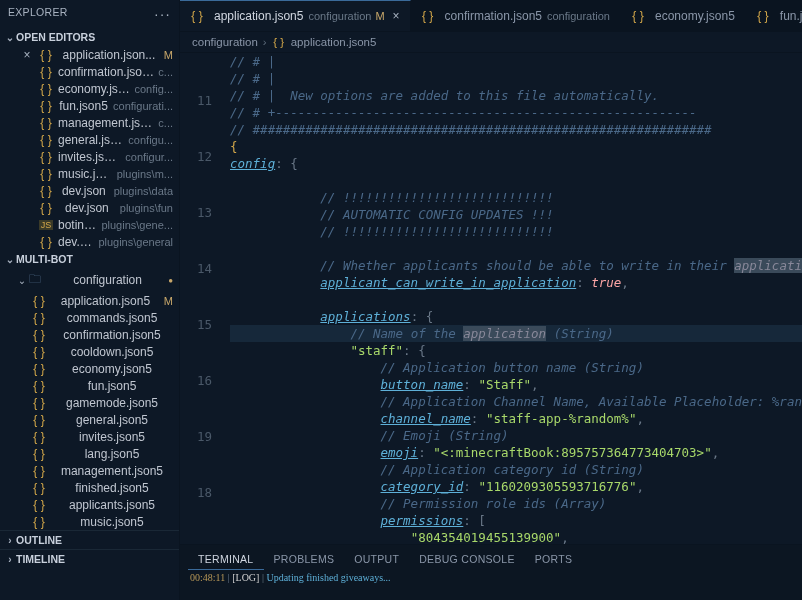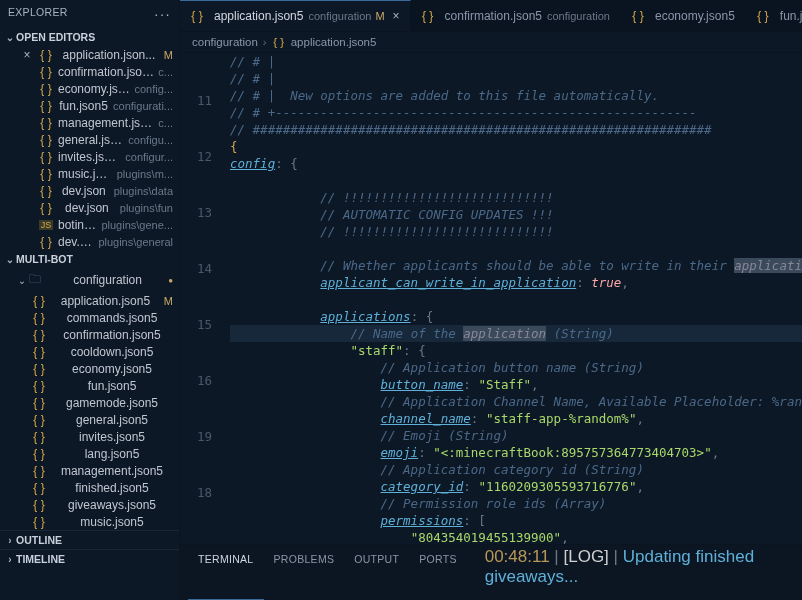--- a/index.html
+++ b/index.html
@@ -178,42 +178,42 @@
 .c-string { color: #a8d86a; }
 .c-bool { color: #fca5a5; font-style: italic; }
 .c-punct { color: #6a7888; }
 .c-brace { color: #d4a84a; }
 .c-hl { background: #3a4a5a; color: #889; }
 .terminal-panel {
   height: 56px;
   border-top: 1px solid #0a1420;
   background: #0c1622;
   display: flex;
-  flex-direction: row;
+  flex-direction: column;
 }
 .term-tabs {
   display: flex;
   padding: 4px 8px 0;
   font-size: 10.5px;
   color: #8a96a8;
 }
 .term-tab {
   padding: 4px 10px;
   cursor: pointer;
   letter-spacing: 0.3px;
 }
 .term-tab.active {
   color: #d0d6e0;
   border-bottom: 1px solid #3a6a9a;
 }
 .term-body {
   flex: 1;
   padding: 2px 10px;
-  font-family: Liberation Sans, sans-serif;
-  font-size: 17px;
+  font-family: Liberation Serif, serif;
+  font-size: 10px;
   color: #c0c6d0;
   overflow: hidden;
 }
 .term-time { color: #b89858; }
 .term-log { color: #d0d0d0; }
 .term-upd { color: #5eb0d8; }
 .term-path { color: #c8c690; }
 .cursor-block { display: inline-block; width: 7px; height: 13px; background: #c0c6d0; vertical-align: middle; }
 .outline-section {
   border-top: 1px solid #1a2836;
@@ -362,21 +362,21 @@
       <div class="tree-item nested">
         <span class="file-icon braces-icon">{ }</span>
         <span class="file-label">management.json5</span>
       </div>
       <div class="tree-item nested">
         <span class="file-icon braces-icon">{ }</span>
         <span class="file-label">finished.json5</span>
       </div>
       <div class="tree-item nested">
         <span class="file-icon braces-icon">{ }</span>
-        <span class="file-label">giveaways.json5</span>
+        <span class="file-label">applicants.json5</span>
       </div>
       <div class="tree-item nested">
         <span class="file-icon braces-icon">{ }</span>
         <span class="file-label">music.json5</span>
       </div>
     </div>
 
   <div class="outline-section section-header">
     <span class="chevron">›</span>
     <span>OUTLINE</span>
@@ -451,20 +451,21 @@
         <div class="gutter-line">39</div>
       </div>
     <div class="code" id="code"><div class="code-line"><span class="c-comment">// # |</span></div><div class="code-line"><span class="c-comment">// # |</span></div><div class="code-line"><span class="c-comment">// # |  New options are added to this file automatically.</span></div><div class="code-line"><span class="c-comment">// # +--------------------------------------------------------</span></div><div class="code-line"><span class="c-comment">// #############################################################</span></div><div class="code-line"><span class="c-brace">{</span></div><div class="code-line"><span class="c-key">config</span><span class="c-punct">: {</span></div><div class="code-line"></div><div class="code-line">            <span class="c-comment">// !!!!!!!!!!!!!!!!!!!!!!!!!!!!</span></div><div class="code-line">            <span class="c-comment">// AUTOMATIC CONFIG UPDATES !!!</span></div><div class="code-line">            <span class="c-comment">// !!!!!!!!!!!!!!!!!!!!!!!!!!!!</span></div><div class="code-line"></div><div class="code-line">            <span class="c-comment">// Whether applicants should be able to write in their <span class="c-hl">application</span> channel after comple</span></div><div class="code-line">            <span class="c-key">applicant_can_write_in_application</span><span class="c-punct">: </span><span class="c-bool">true</span><span class="c-punct">,</span></div><div class="code-line"></div><div class="code-line">            <span class="c-key">applications</span><span class="c-punct">: {</span></div><div class="code-line highlight-line">                <span class="c-comment">// Name of the <span class="c-hl">application</span> (String)</span></div><div class="code-line">                <span class="c-string">"staff"</span><span class="c-punct">: {</span></div><div class="code-line">                    <span class="c-comment">// Application button name (String)</span></div><div class="code-line">                    <span class="c-key">button_name</span><span class="c-punct">: </span><span class="c-string">"Staff"</span><span class="c-punct">,</span></div><div class="code-line">                    <span class="c-comment">// Application Channel Name, Available Placeholder: %random%, %creator%, %creat</span></div><div class="code-line">                    <span class="c-key">channel_name</span><span class="c-punct">: </span><span class="c-string">"staff-app-%random%"</span><span class="c-punct">,</span></div><div class="code-line">                    <span class="c-comment">// Emoji (String)</span></div><div class="code-line">                    <span class="c-key">emoji</span><span class="c-punct">: </span><span class="c-string">"&lt;:minecraftBook:895757364773404703&gt;"</span><span class="c-punct">,</span></div><div class="code-line">                    <span class="c-comment">// Application category id (String)</span></div><div class="code-line">                    <span class="c-key">category_id</span><span class="c-punct">: </span><span class="c-string">"1160209305593716776"</span><span class="c-punct">,</span></div><div class="code-line">                    <span class="c-comment">// Permission role ids (Array)</span></div><div class="code-line">                    <span class="c-key">permissions</span><span class="c-punct">: [</span></div><div class="code-line">                        <span class="c-string">"804354019455139900"</span><span class="c-punct">,</span></div></div>
   </div>
 
   <div class="terminal-panel">
     <div class="term-tabs" id="term-tabs">
         <div class="term-tab active">TERMINAL</div>
         <div class="term-tab">PROBLEMS</div>
         <div class="term-tab">OUTPUT</div>
+        <div class="term-tab">DEBUG CONSOLE</div>
         <div class="term-tab">PORTS</div>
       </div>
     <div class="term-body">
       <div>
         <span class="term-time">00:48:11</span>
         <span class="c-punct"> | </span>
         <span class="term-log">[LOG]</span>
         <span class="c-punct"> | </span>
         <span class="term-upd">Updating finished giveaways...</span>
       </div>

